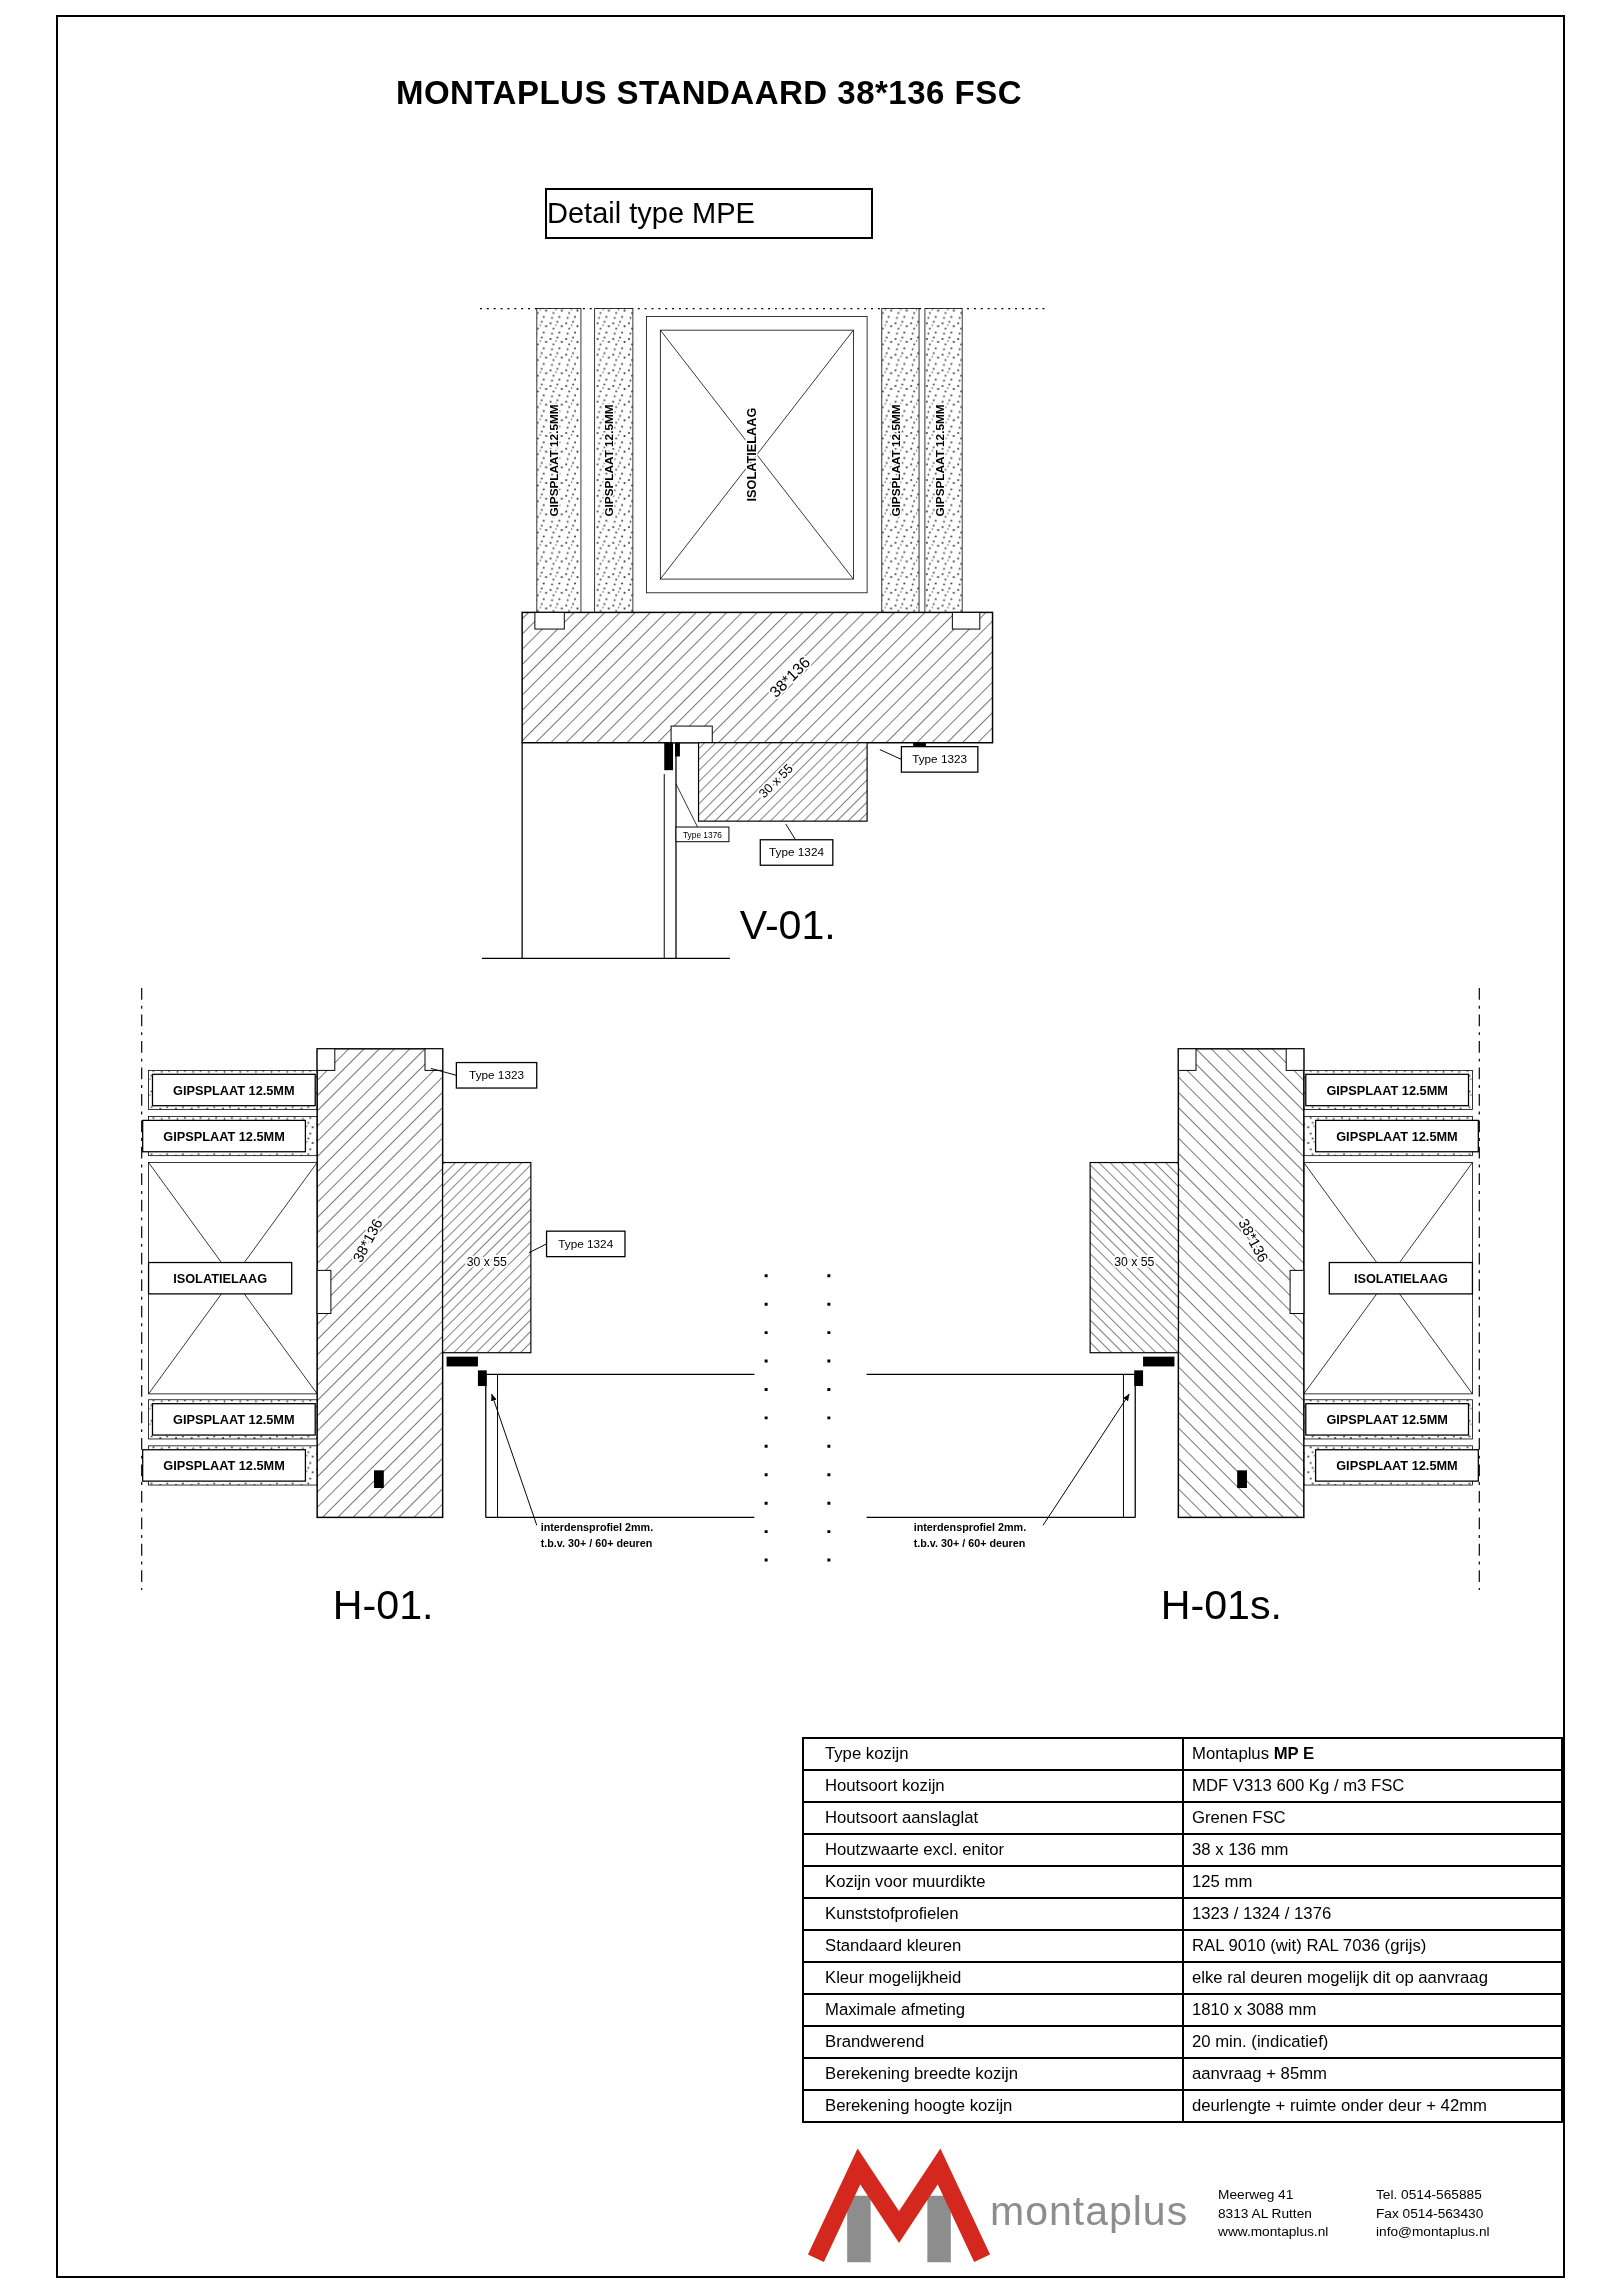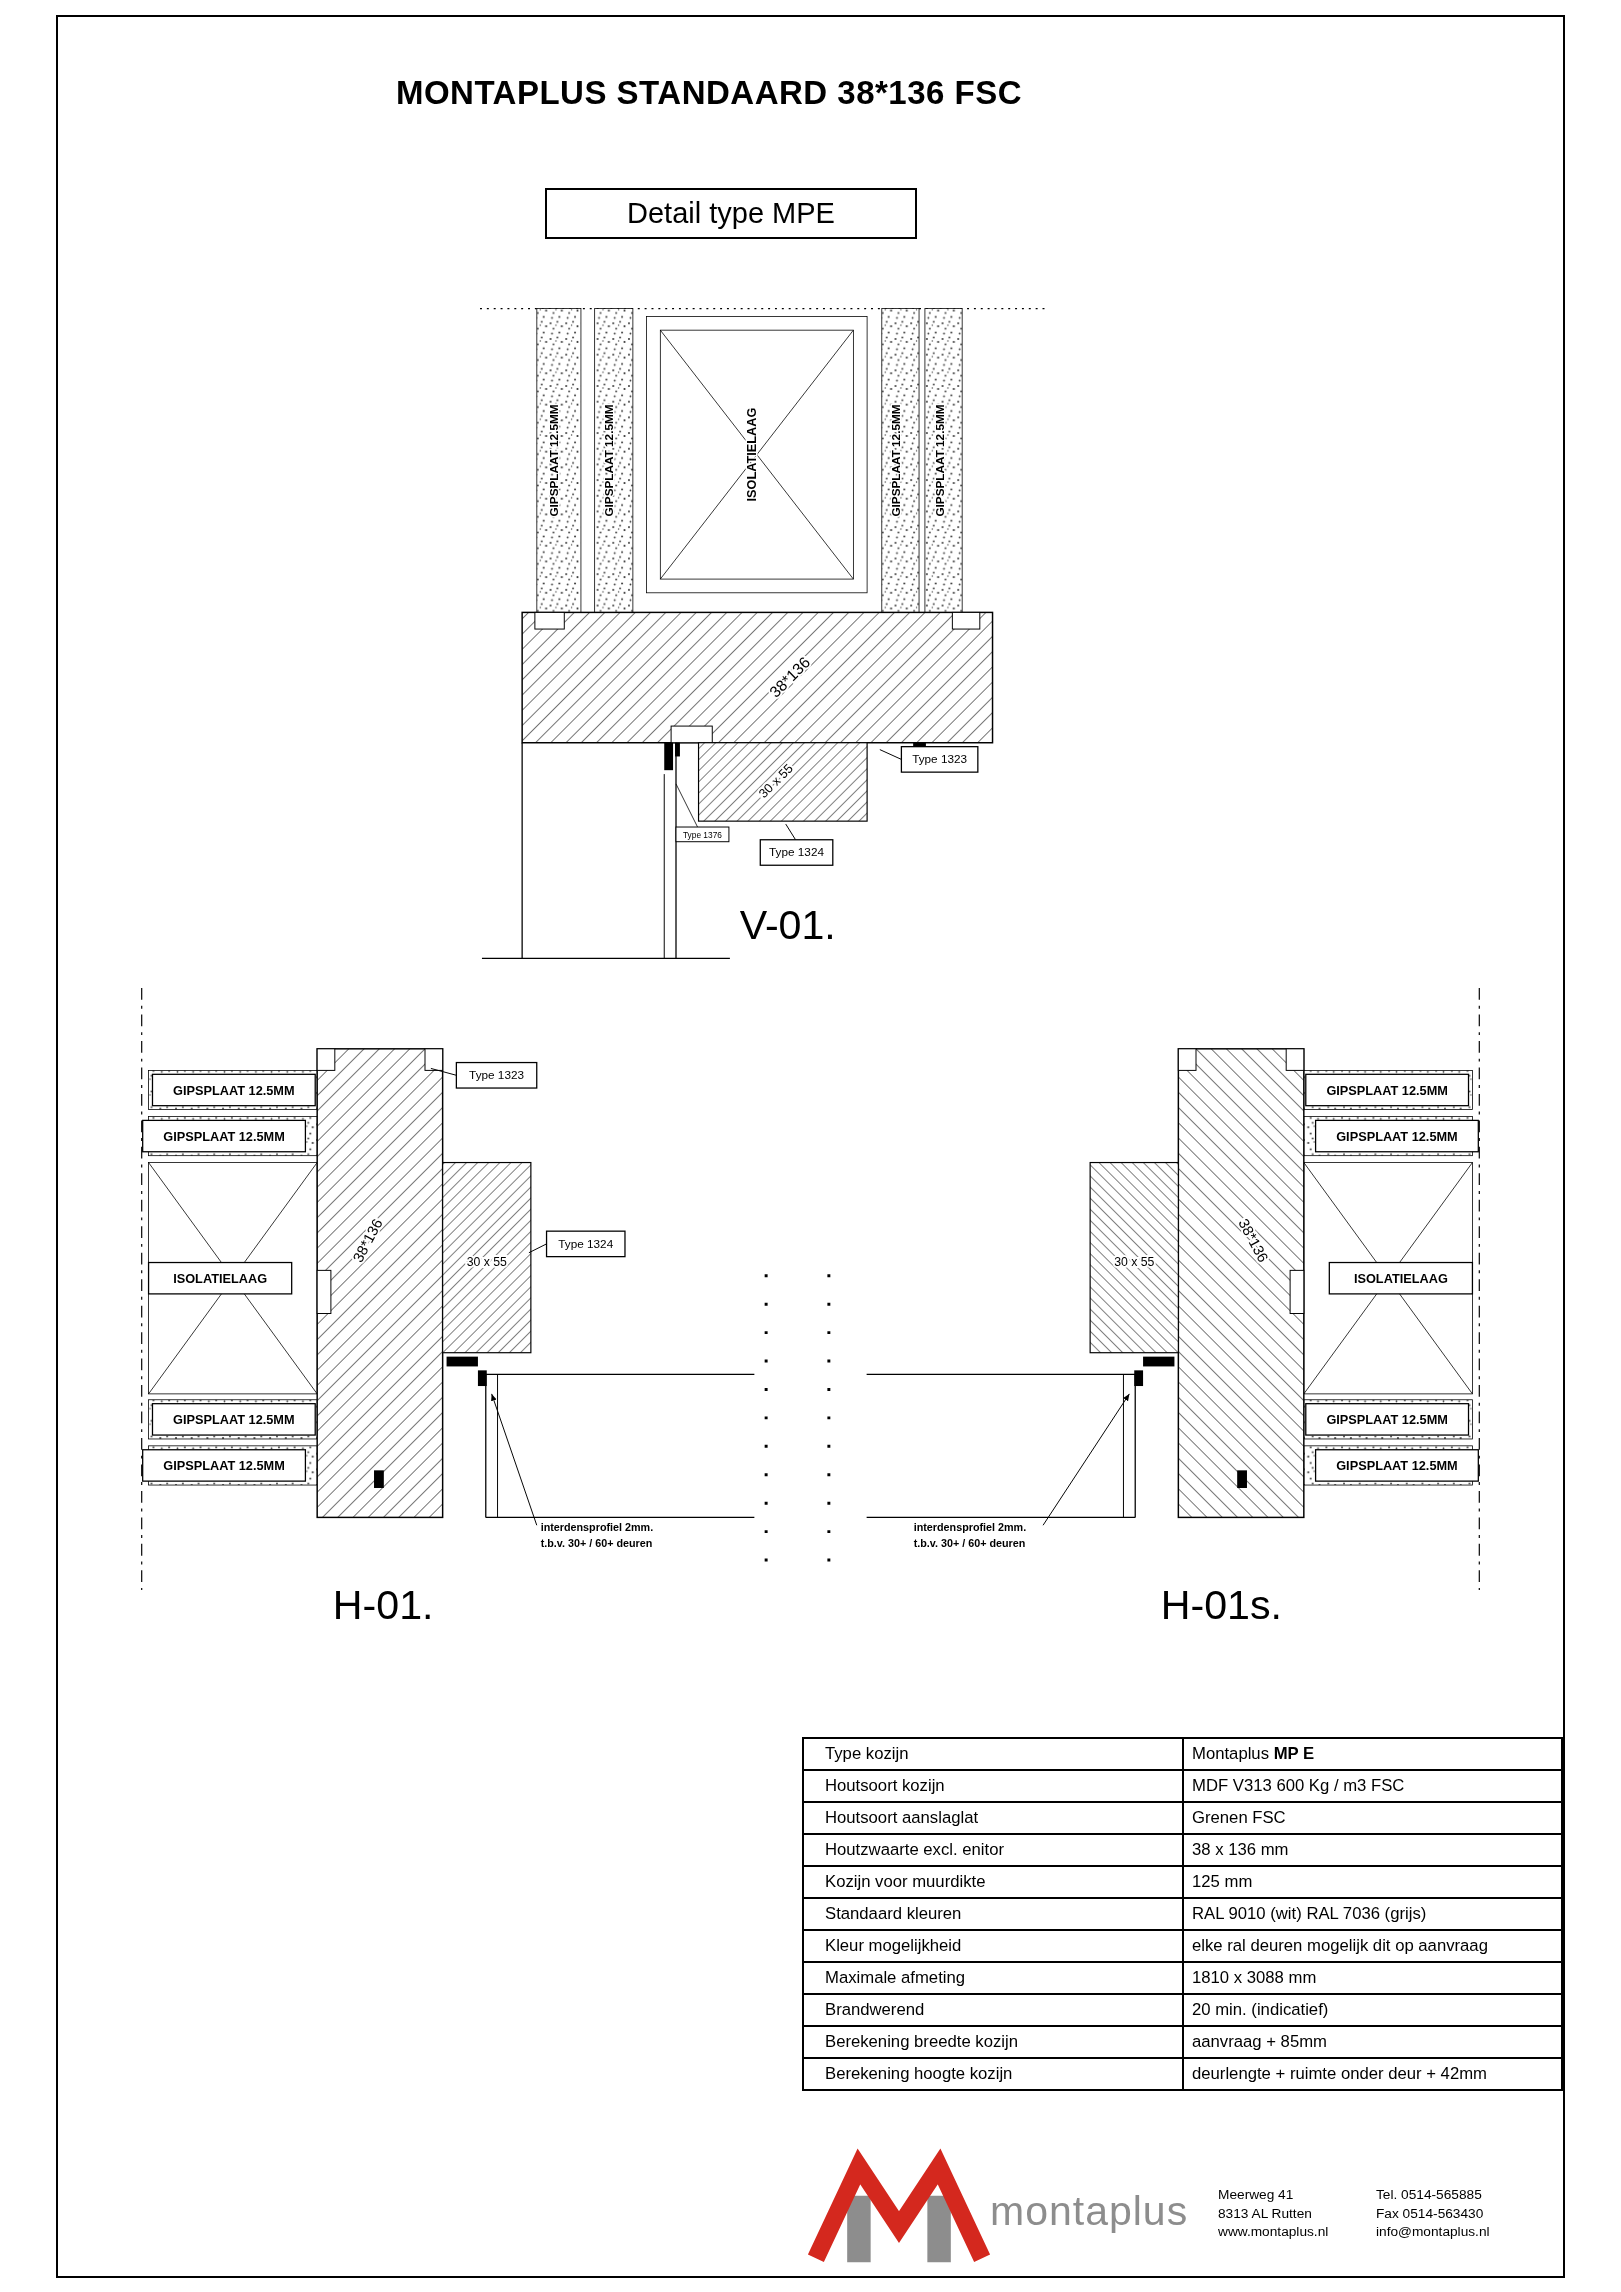--- a/index.html
+++ b/index.html
@@ -1,20 +1,20 @@
 <!DOCTYPE html>
 <html><head>
 <meta charset="utf-8">
 <style>
   *{margin:0;padding:0;box-sizing:border-box}
   html,body{background:#fff}
   body{width:1621px;height:2293px;position:relative;font-family:"Liberation Sans",sans-serif;color:#000;overflow:hidden}
   .border-frame{position:absolute;left:56px;top:14.7px;width:1509px;height:2263px;border:2.9px solid #000}
   .title{position:absolute;left:0;top:74px;width:1418px;text-align:center;font-size:33px;font-weight:bold;letter-spacing:0.5px}
-  .subtitle-box{position:absolute;left:545px;top:188px;width:372px;height:51px;border:2.9px solid #000;display:flex;align-items:center;justify-content:center;font-size:29px}
+  .subtitle-box{position:absolute;left:545px;top:188px;width:328px;height:51px;border:2.9px solid #000;display:flex;align-items:center;font-size:29px}
   svg{position:absolute;overflow:visible}
   svg.v01{left:470px;top:289px}
   svg.h01{left:127px;top:980px}
   svg.h01s{left:749px;top:980px}
   svg text{font-family:"Liberation Sans",sans-serif;fill:#000}
   .halo{paint-order:stroke;stroke:#ffffff;stroke-width:4px;fill:#000}
   .halo2{paint-order:stroke;stroke:#ffffff;stroke-width:3px;fill:#000}
   .spec-table{position:absolute;left:802px;top:1737px;width:761px;border:2px solid #000;font-size:16.7px}
   .spec-table .tr{display:flex;border-top:2px solid #000}
   .spec-table .tr:first-child{border-top:none}
@@ -235,20 +235,24 @@
     </div>
     <div class="tr">
       <div class="td label">Houtzwaarte excl. enitor</div>
       <div class="td value"><span>38 x 136 mm</span><b></b></div>
     </div>
     <div class="tr">
       <div class="td label">Kozijn voor muurdikte</div>
       <div class="td value"><span>125 mm</span><b></b></div>
     </div>
     <div class="tr">
+      <div class="td label">Kunststofprofielen</div>
+      <div class="td value"><span>1323 / 1324 / 1376</span><b></b></div>
+    </div>
+    <div class="tr">
       <div class="td label">Standaard kleuren</div>
       <div class="td value"><span>RAL 9010 (wit) RAL 7036 (grijs)</span><b></b></div>
     </div>
     <div class="tr">
       <div class="td label">Kleur mogelijkheid</div>
       <div class="td value"><span>elke ral deuren mogelijk dit op aanvraag</span><b></b></div>
     </div>
     <div class="tr">
       <div class="td label">Maximale afmeting</div>
       <div class="td value"><span>1810 x 3088 mm</span><b></b></div>

